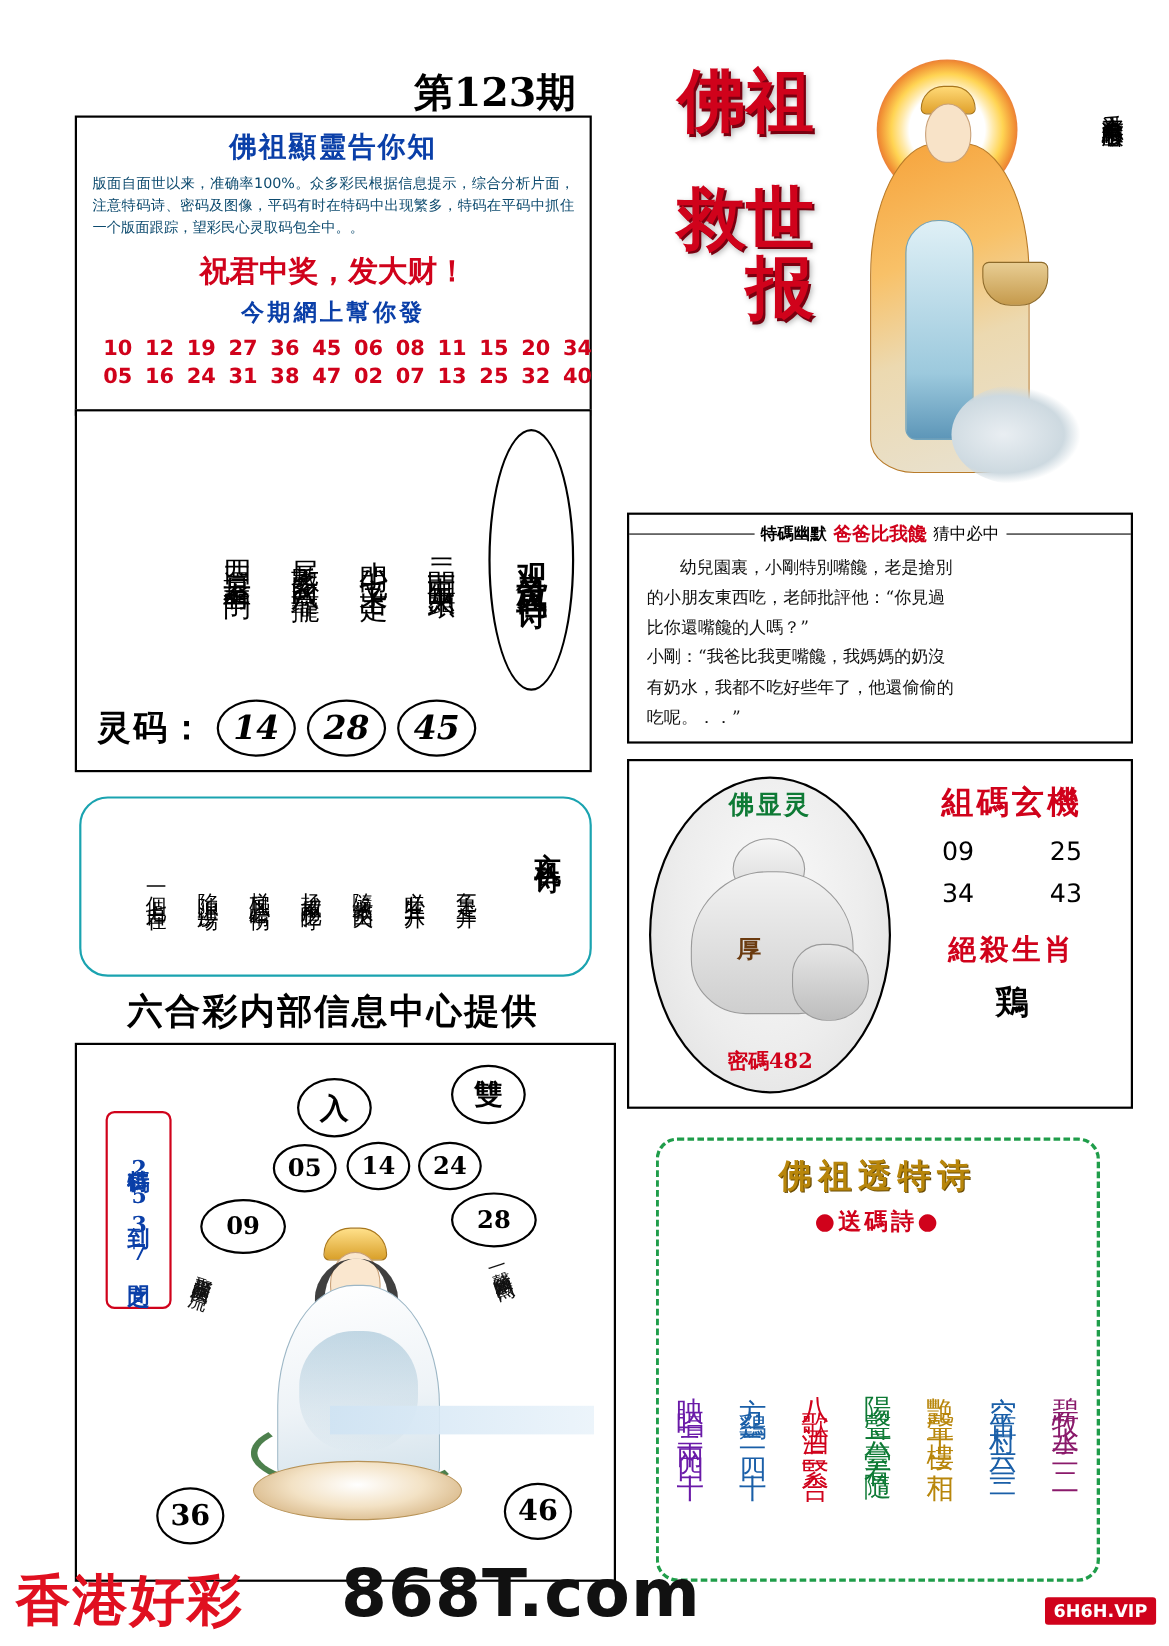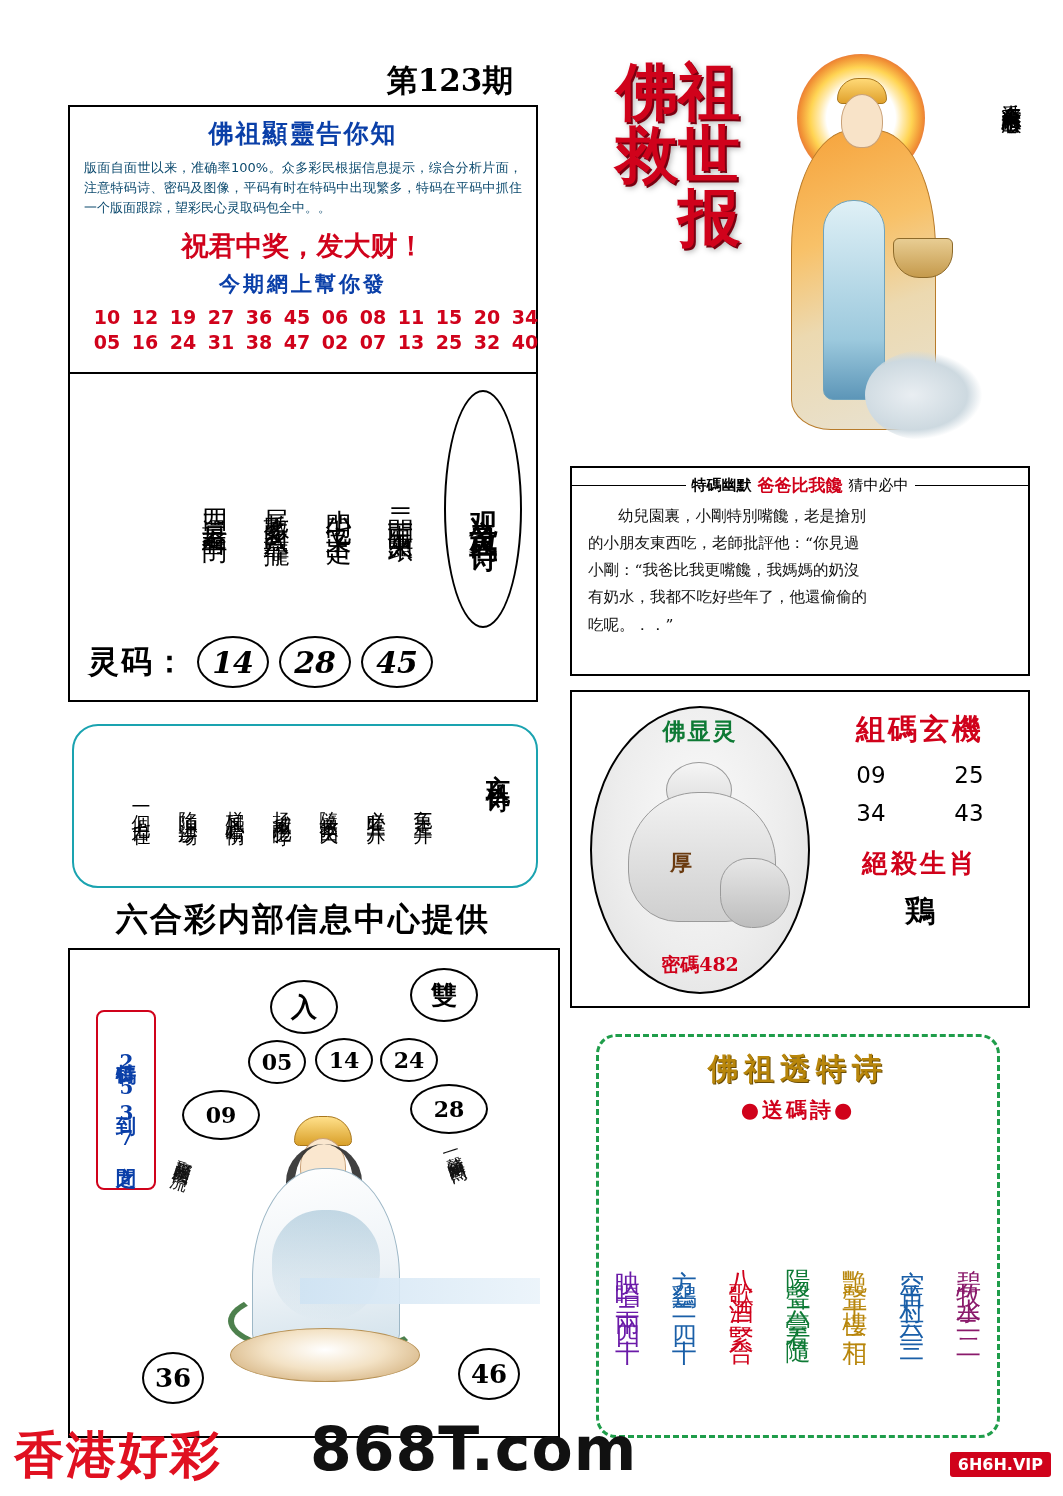--- a/index.html
+++ b/index.html
@@ -19,21 +19,21 @@
   }
 
   
   .abs { position: absolute; }
   .box { border: 2px solid #000; background: #fff; }
 
   
   #issue-title {
     left: 300px; top: 60px; width: 300px;
     text-align: center;
-    font-size: 31px; font-weight: bold; color: #000;
+    font-size: 36px; font-weight: bold; color: #000;
     font-family: "DejaVu Serif", "Liberation Serif", serif;
   }
 
   
   #notice-box {
     left: 68px; top: 105px; width: 470px; height: 273px;
     border: 2px solid #000;
     background: #fff;
   }
   #notice-title {
@@ -76,21 +76,21 @@
     width: 130px; height: 400px;
   }
   #brand-title .ch {
     font-family: "DejaVu Serif", "Liberation Serif", serif;
     font-size: 62px; font-weight: bold;
     color: #d0021b;
     text-shadow: 2px 2px 0 #7a0010, 3px 3px 6px rgba(0,0,0,.35);
     line-height: 1.02;
     text-align: right;
   }
-  #brand-title .ch.row2 { margin-left: -14px; }
+  #brand-title .ch.row2 { margin-left: -14px; margin-top: 44px; }
   #publisher {
     position: absolute; right: 4px; top: 48px;
     font-family: "DejaVu Serif", "Liberation Serif", serif;
     font-size: 20px; color: #000;
     writing-mode: vertical-rl; text-orientation: upright;
     height: 330px; letter-spacing: 1px;
   }
   
   #deity-top {
     position: absolute; left: 185px; top: 10px; width: 230px; height: 400px;
@@ -506,20 +506,21 @@
     <div id="joke-head">
       <span class="rule"></span>
       <span class="lbl">特碼幽默</span>
       <span class="kw">爸爸比我饞</span>
       <span class="rt">猜中必中</span>
       <span class="rule"></span>
     </div>
     <div id="joke-text">
       <div><span class="indent"></span><span>幼兒園裏，小剛特別嘴饞，老是搶別</span></div>
       <div>的小朋友東西吃，老師批評他：“你見過</div>
+      <div>比你還嘴饞的人嗎？”</div>
       <div>小剛：“我爸比我更嘴饞，我媽媽的奶沒</div>
       <div>有奶水，我都不吃好些年了，他還偷偷的</div>
       <div>吃呢。．．”</div>
     </div>
   </div>
 
   <div class="abs box" id="poem-box">
     <div id="poem-title-oval">
       <span>观音灵码诗</span>
     </div>

